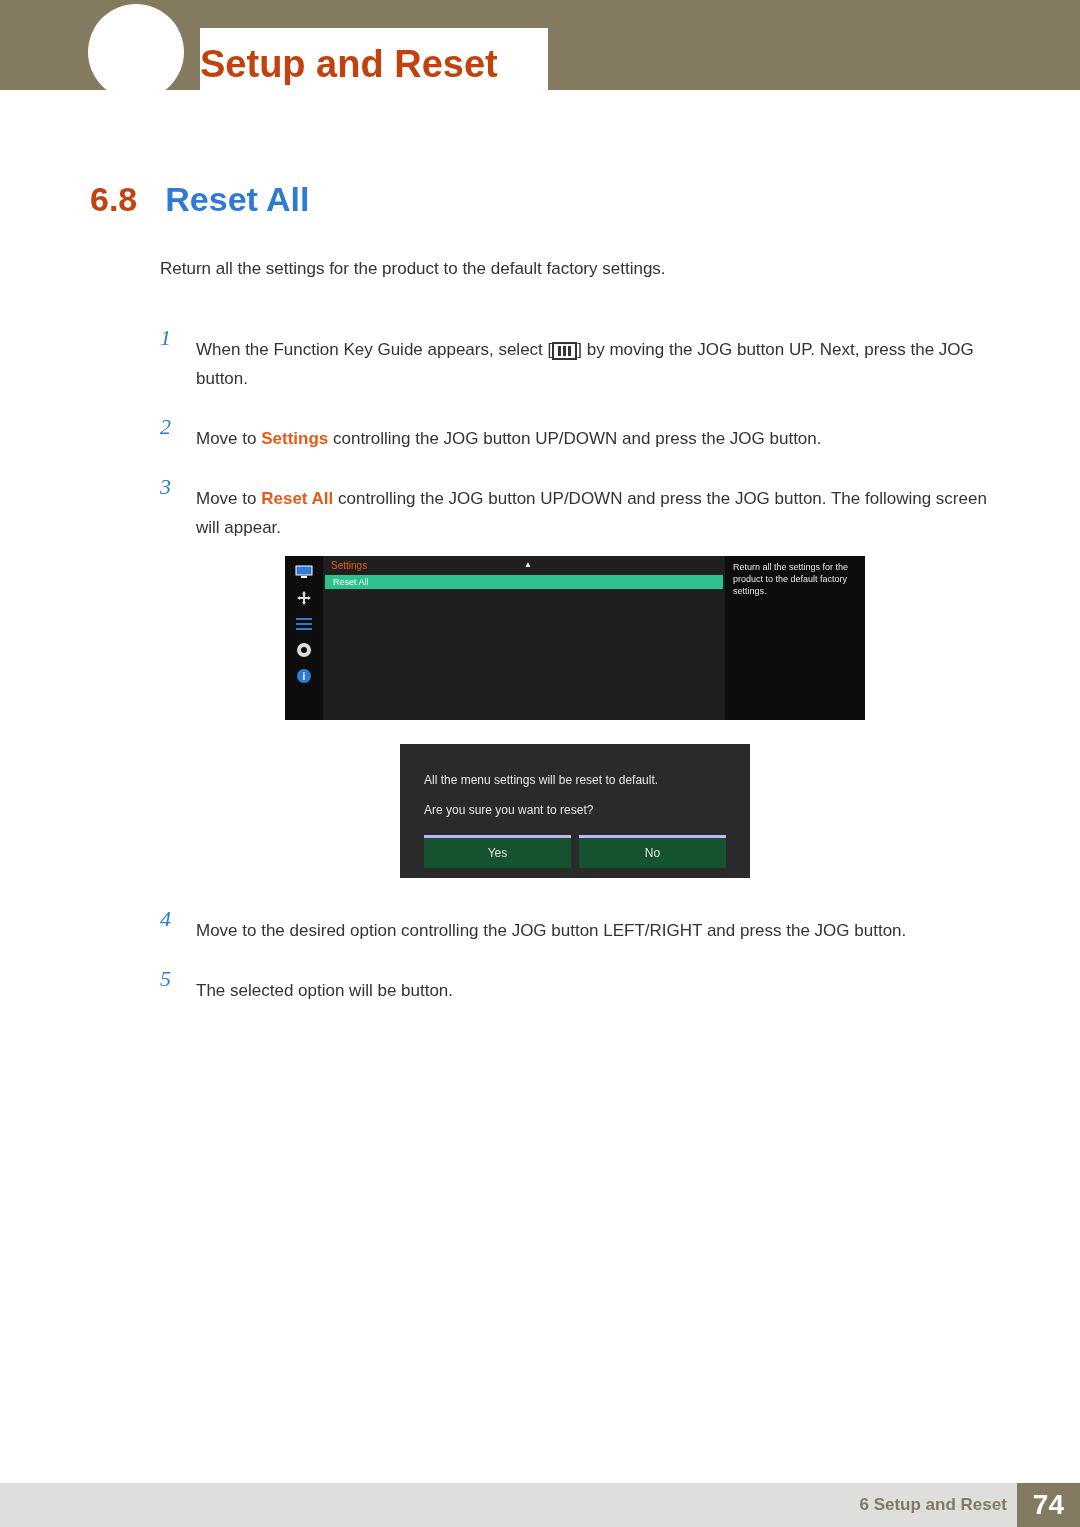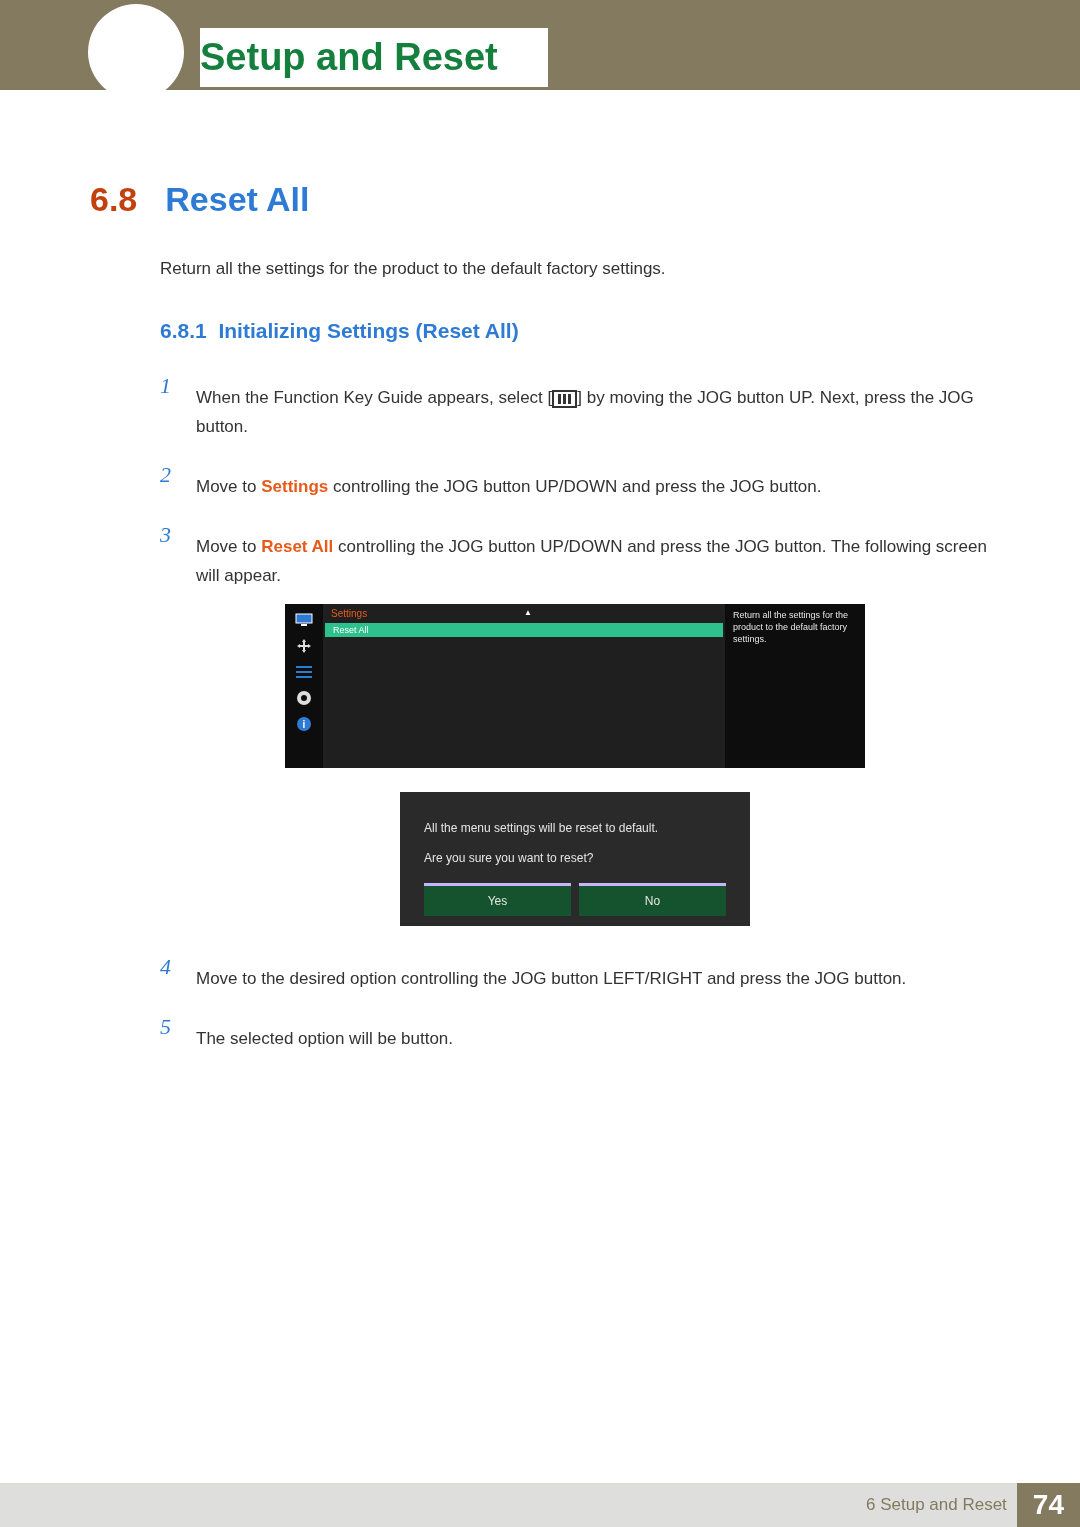--- a/index.html
+++ b/index.html
@@ -25,24 +25,24 @@
       width: 96px;
       height: 96px;
       background: #fff;
       border-radius: 50%;
     }
     .chapter-title {
       position: absolute;
       top: 28px;
       left: 200px;
       background: #fff;
-      padding: 8px 50px 8px 0;
+      padding: 15px 50px 8px 0;
       font-size: 38px;
       font-weight: bold;
-      color: #15803d;
+      color: #c2410c;
     }
     .content {
       position: absolute;
       top: 180px;
       left: 90px;
       right: 90px;
     }
     .section-row {
       display: flex;
       gap: 28px;
@@ -179,21 +179,21 @@
       bottom: 0; left: 0; right: 0;
       height: 44px;
       background: #dededc;
       display: flex;
       justify-content: flex-end;
       align-items: stretch;
     }
     .footer-text {
       color: #837a5f;
       font-size: 17px;
-      font-weight: normal;
+      font-weight: bold;
       align-self: center;
       margin-right: 10px;
     }
     .footer-box {
       background: #837a5f;
       color: #fff;
       font-size: 28px;
       font-weight: bold;
       padding: 12px 16px;
       display:flex;
@@ -208,24 +208,20 @@
 </div>
 
 <div class="content">
   <div class="section-row">
     <div class="section-num">6.8</div>
     <div class="section-title">Reset All</div>
   </div>
 
   <div class="intro">Return all the settings for the product to the default factory settings.</div>
 
-  <div class="subsection">
-    <span>6.8.1</span>&nbsp;
-    <span>Initializing Settings (Reset All)</span>
-  </div>
 
   <div class="steps">
     <div class="step">
       <div class="step-num">1</div>
       <div class="step-body">
         <span>When the Function Key Guide appears, select [</span><span class="menu-icon"><span></span><span></span><span></span></span><span>] by moving the JOG button UP. Next, press the JOG button.</span>
       </div>
     </div>
 
     <div class="step">

